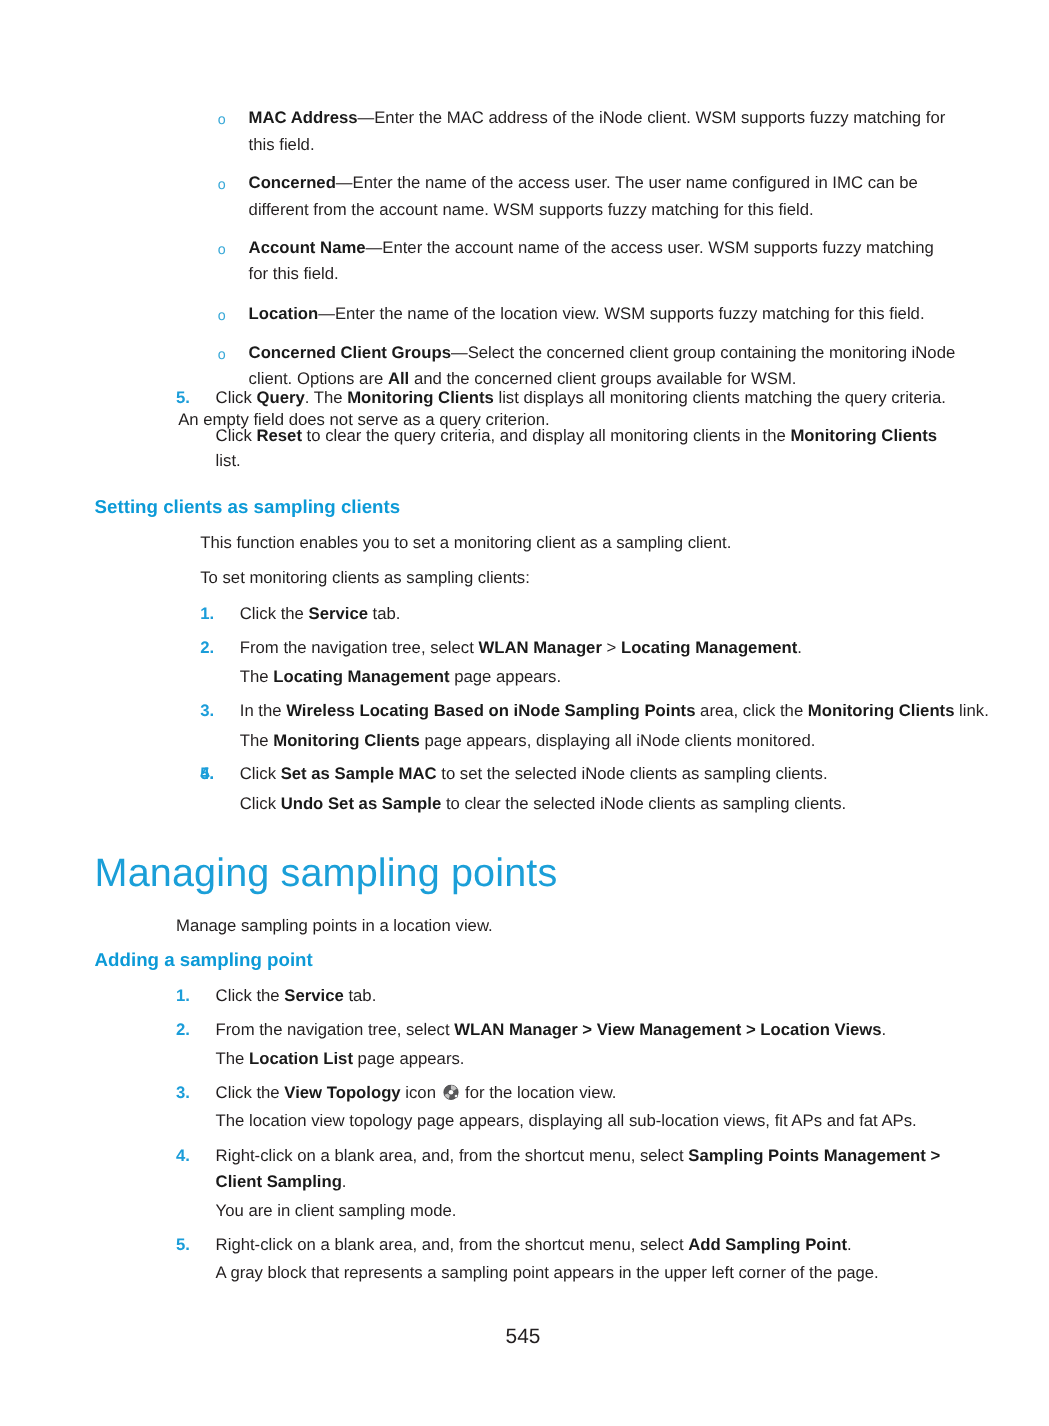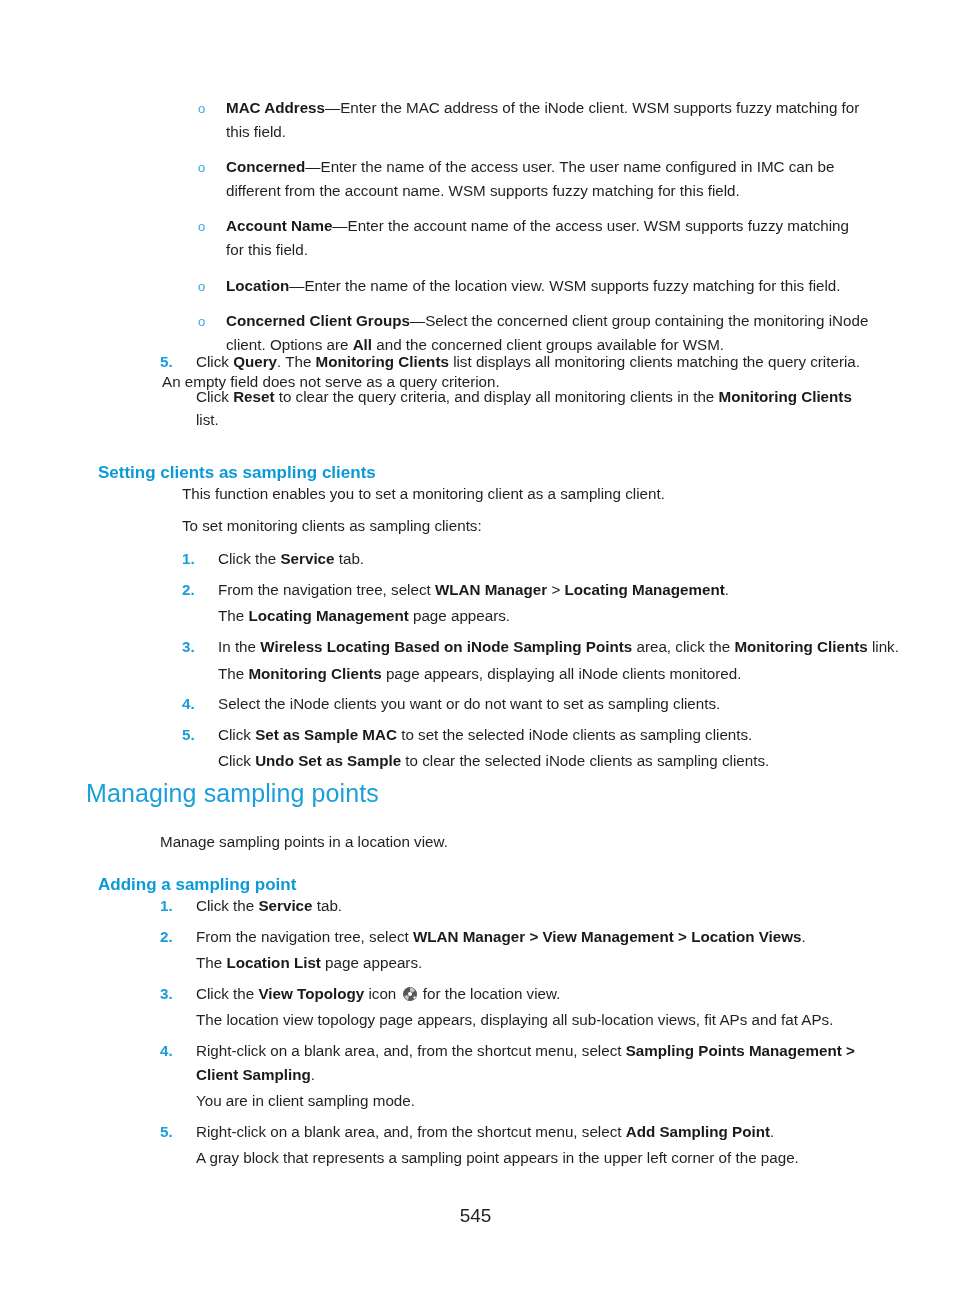--- a/index.html
+++ b/index.html
@@ -85,26 +85,26 @@
     line-height: 23.6px;
     margin-bottom: 8px;
   }
 
   
   .h3 {
     color: #0c9ad7;
     font-weight: bold;
     font-size: 17px;
     line-height: 22px;
-    margin: 12px;
+    margin: 0;
   }
   .h1 {
     color: #1b9fd8;
     font-weight: normal;
-    font-size: 25px;
+    font-size: 36px;
     line-height: 42px;
     margin: 0;
     letter-spacing: 0.1px;
   }
 
   
   .blk { position: absolute; }
 
   #sub-bullets      { left: 160px; top: 96px;  width: 710px; }
   #step5-query      { left: 160px; top: 350px; width: 710px; }
@@ -205,21 +205,20 @@
     <div class="step" style="margin-top:7px;">
       <span class="num">3.</span>
       <span class="body-text"><span>In the </span><b>Wireless Locating Based on iNode Sampling Points</b><span> area, click the </span><b>Monitoring Clients</b><span> link.</span></span>
     </div>
     <div class="step-cont" style="margin-top:3px;">
       <span class="body-text"><span>The </span><b>Monitoring Clients</b><span> page appears, displaying all iNode clients monitored.</span></span>
     </div>
 
     <div class="step" style="margin-top:7px;">
       <span class="num">4.</span>
-      <span class="body-text">Select the iNode clients you want or do not want to set as sampling clients.</span>
     </div>
 
     <div class="step" style="margin-top:7px;">
       <span class="num">5.</span>
       <span class="body-text"><span>Click </span><b>Set as Sample MAC</b><span> to set the selected iNode clients as sampling clients.</span></span>
     </div>
     <div class="step-cont" style="margin-top:3px;">
       <span class="body-text"><span>Click </span><b>Undo Set as Sample</b><span> to clear the selected iNode clients as sampling clients.</span></span>
     </div>
   </div>

